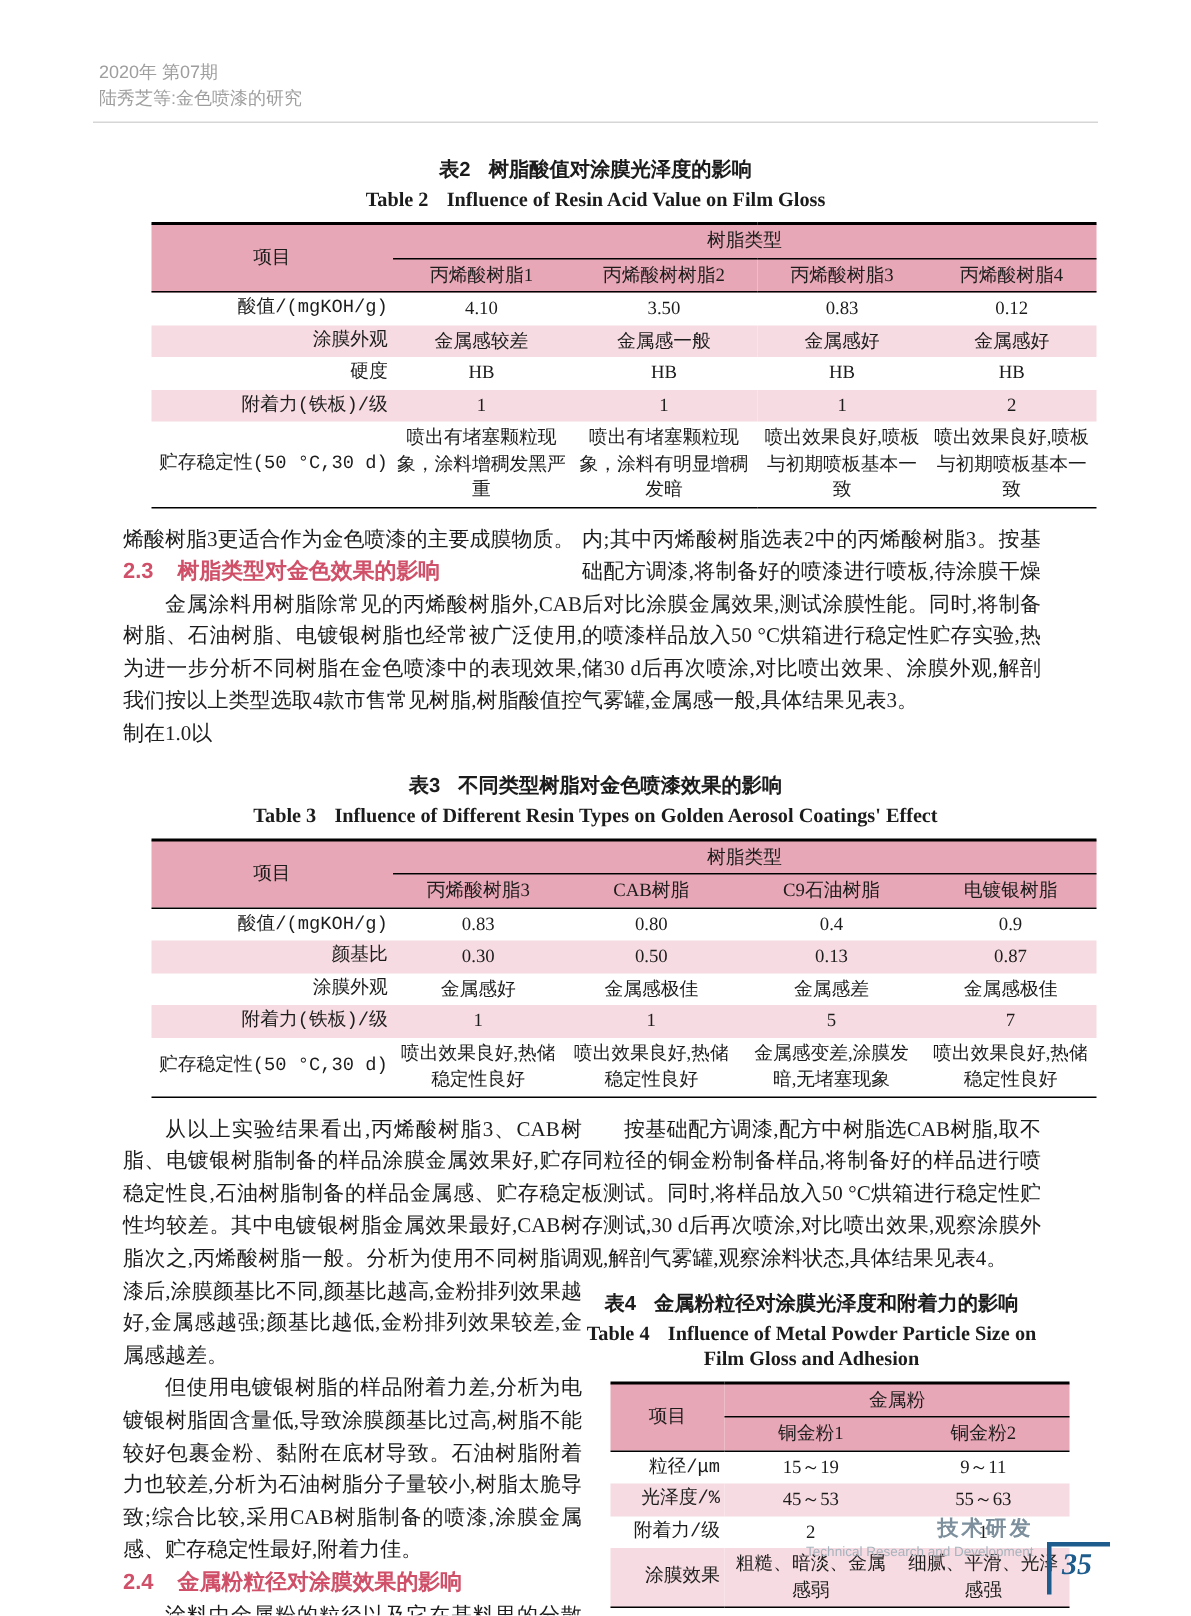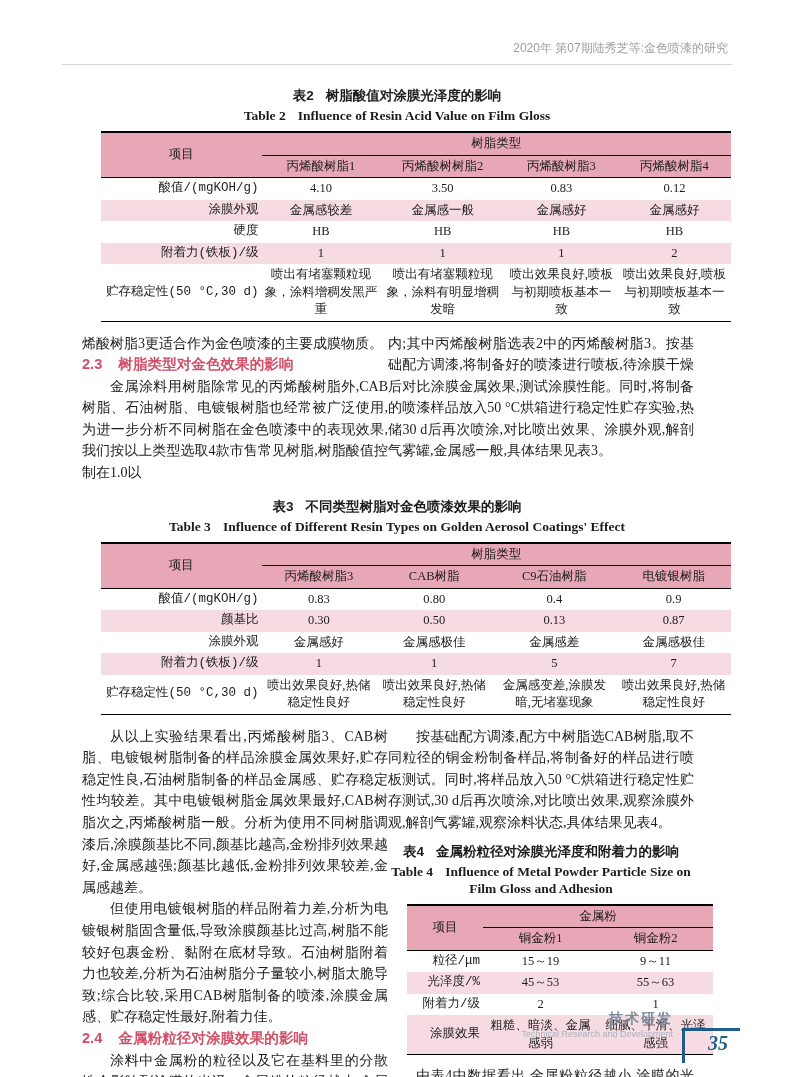--- a/index.html
+++ b/index.html
@@ -5,24 +5,25 @@
   * { margin:0; padding:0; box-sizing:border-box; }
   html,body { background:#ffffff; }
   .page {
     width:794px; height:1077px; margin:0 auto; position:relative;
     background:#fff; overflow:hidden; color:#1c1c1c;
     font-family:"Liberation Serif","DejaVu Serif",serif;
   }
   
   .pg-header {
     margin:40px 62px 0; padding:0 4px 7px;
-    display:flex; justify-content:flex-end;
+    display:flex; justify-content:center;
     font-family:"Liberation Sans","DejaVu Sans",sans-serif;
     font-size:12px; color:#9e9e9e;
     border-bottom:1px solid #d6d6d6;
+    flex-direction:column;
   }
   
   .main { margin:0 82px; }
   
   .tbl-title-cn {
     text-align:center; font-weight:bold; font-size:13.5px; line-height:17px;
     font-family:"Liberation Sans","DejaVu Sans",sans-serif;
   }
   .tbl-title-en {
     text-align:center; font-weight:bold; font-size:13.5px; line-height:17px;
@@ -69,21 +70,21 @@
   .footer {
     position:absolute; right:54px; bottom:14px;
     display:flex; align-items:center; gap:9px;
     font-family:"Liberation Sans","DejaVu Sans",sans-serif;
   }
   .footer-text { text-align:right; }
   .footer-cn { font-size:14px; font-weight:bold; letter-spacing:2px; color:#7d8f9c; }
   .footer-en { font-size:9px; color:#a8b4bd; margin-top:1px; }
   .page-num-box {
     border-left:3px solid var(--pageBlue); border-top:3px solid var(--pageBlue);
-    padding:1px 12px 8px 23px;
+    padding:1px 12px 8px 7px;
     margin-top:43px;
   }
   .page-num {
     font-family:"Liberation Serif","DejaVu Serif",serif;
     font-style:italic; font-weight:bold; font-size:20px; color:var(--pageBlue);
   }
 </style>
 </head>
 <body>
 

